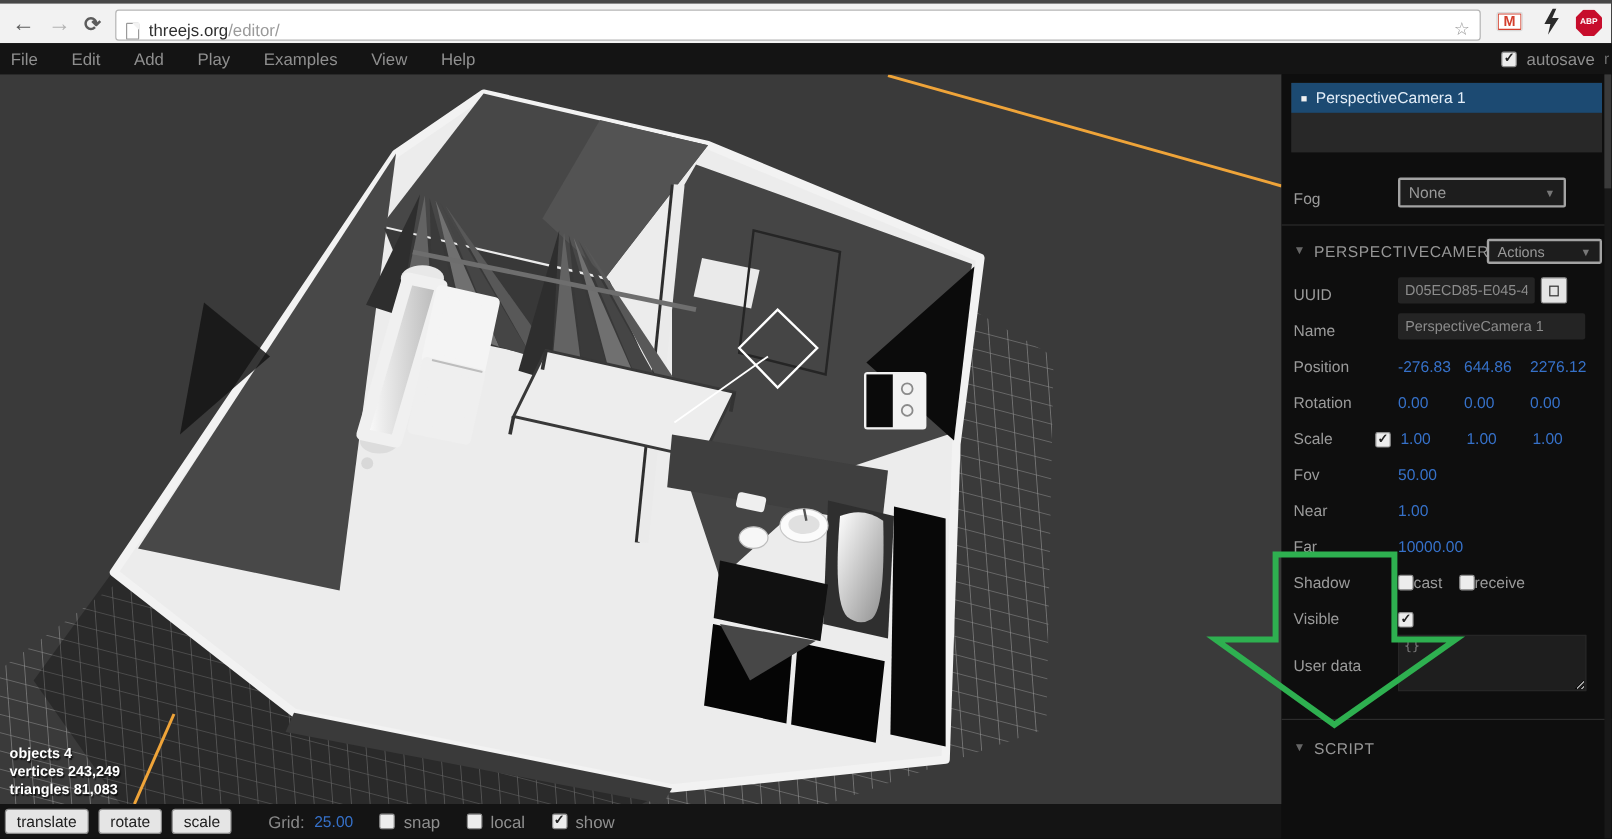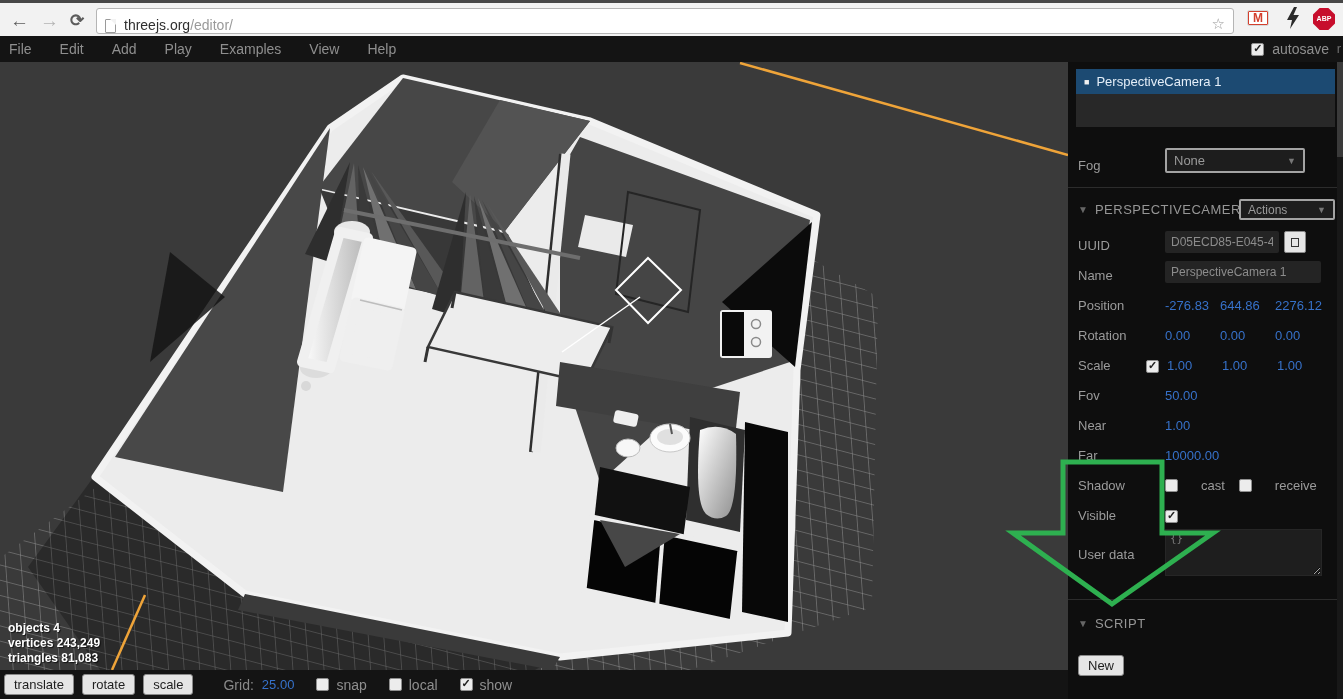--- a/index.html
+++ b/index.html
@@ -65,21 +65,21 @@
   .phead .tri { color:#666; font-size:10px; }
   .phead .headtxt { letter-spacing:.5px; white-space:nowrap; overflow:hidden; max-width:160px; }
   .actions-sel { position:absolute; right:8px; top:11px; width:96px; height:21px; font-size:12px;text-align:right; }
   .tinput { background:#242424; color:#8c8c8c; font-size:12px; border:0; border-radius:2px; padding:4px 6px; font-family:"Liberation Sans",sans-serif; }
   #uuid-input { width:114px; }
   #name-input { width:156px; }
   .mini-btn { width:22px; height:22px; background:#e5e5e5; border:1px solid #8a8a8a; border-radius:2px; margin-left:5px; display:inline-flex; align-items:center; justify-content:center; cursor:pointer; }
   .mini-btn .sq { width:8px; height:9px; border:1.5px solid #333; }
   .vec { display:flex; }
   .vec .num { width:55px; }
-  .shadow-opt { display:flex; align-items:center; gap:23px; margin-right:14px; }
+  .shadow-opt { display:flex; align-items:center; gap:0; margin-right:14px; }
   .userdata-row { align-items:flex-start; padding-top:6px; min-height:62px; }
   .userdata-row .plabel { padding-top:18px; }
   #userdata-area { width:157px; height:47px; background:#1e1e1e; color:#777; border:1px solid #262626; resize:both; font-family:"DejaVu Sans Mono",monospace; font-size:11px; padding:2px 4px; }
   .script-head { padding-top:16px; }
   .new-row { padding:18px 10px; }
   
   .scrollbar { position:absolute; right:0; top:0; width:6px; height:637px; background:#181818; }
   .scroll-thumb { position:absolute; right:0; top:0; width:6px; height:95px; background:#3a3a3a; cursor:pointer; }
 
   .arrow-overlay { position:absolute; top:0; left:0; width:1343px; height:699px; pointer-events:none; }
@@ -371,23 +371,20 @@
       <textarea id="userdata-area" style="">{}</textarea>
     </div>
 
     <div class="divider"></div>
 
     <div class="phead script-head">
       <span class="tri">▼</span>
       <span class="headtxt">SCRIPT</span>
     </div>
 
-    <div class="new-row">
-      <button class="btn">New</button>
-    </div>
 
     <div class="scrollbar">
       <div class="scroll-thumb"></div>
     </div>
   </div>
 
   <svg class="arrow-overlay" viewBox="0 0 1343 699">
     <polygon points="1063,462 1162,462 1162,533 1213,533 1112,604 1013,533 1063,533" fill="none" stroke="#2eb050" stroke-width="5" stroke-linejoin="miter"></polygon>
   </svg>
 

